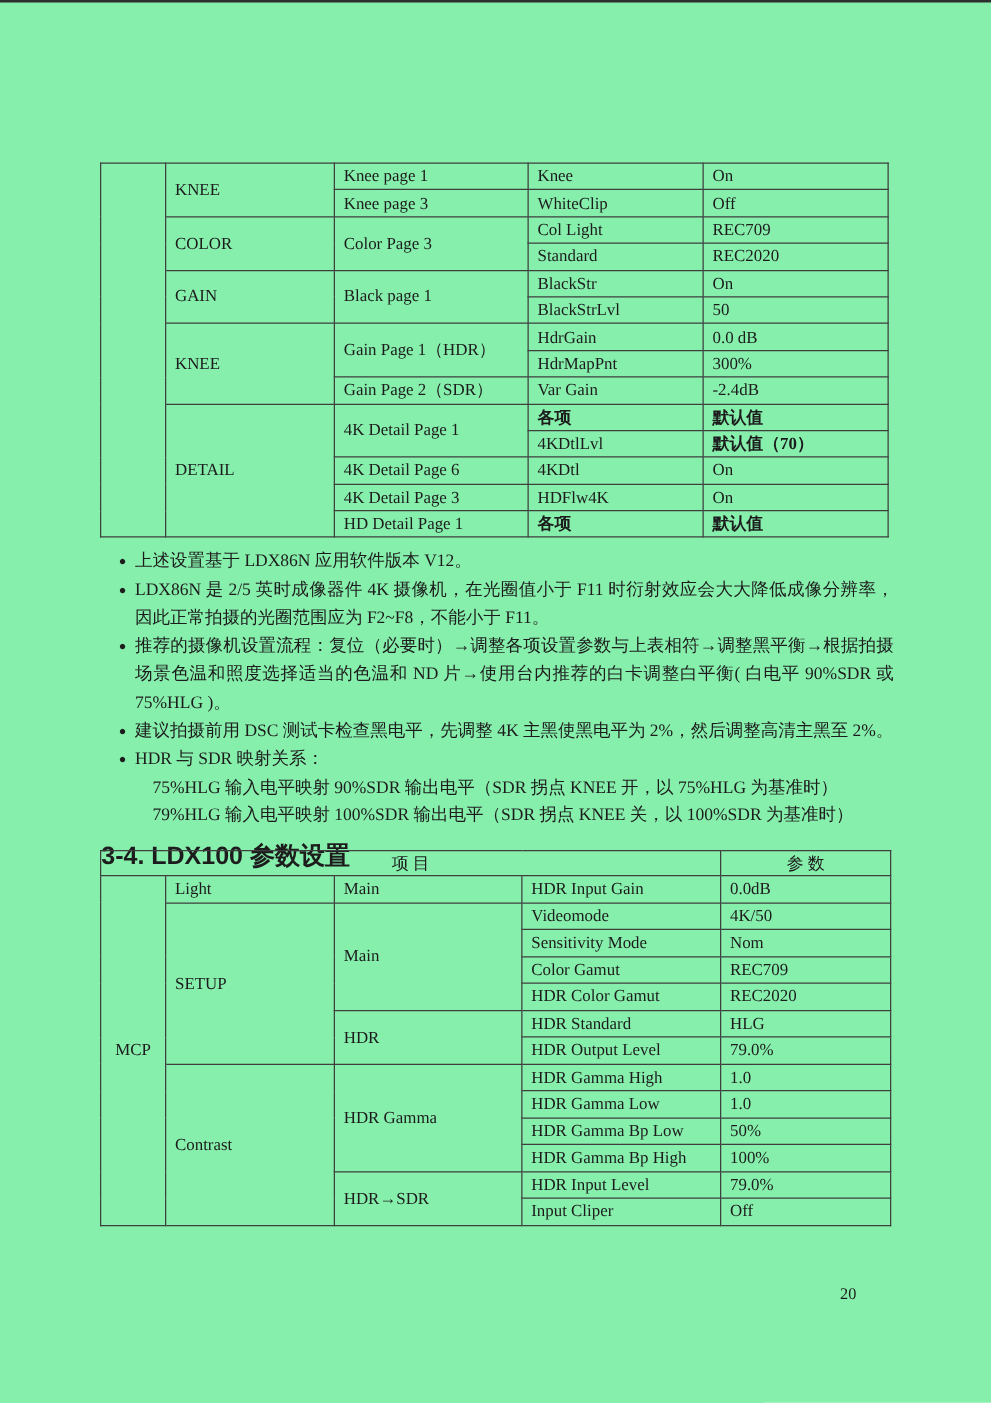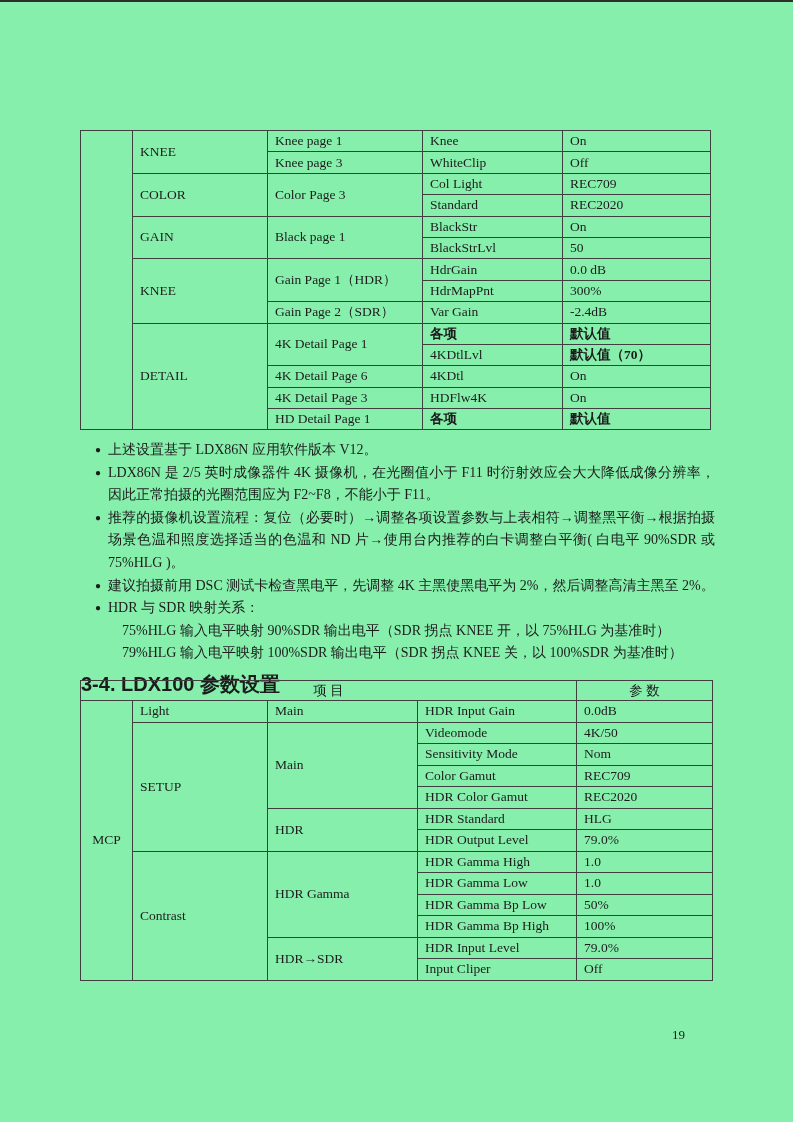--- a/index.html
+++ b/index.html
@@ -230,14 +230,14 @@
       <td>HDR Input Level</td>
       <td>79.0%</td>
     </tr>
     <tr class="data">
       <td>Input Cliper</td>
       <td>Off</td>
     </tr>
   </tbody>
     </table>
 
-  <div class="page-number">19</div>
+  <div class="page-number">20</div>
 </div>
 
 </body></html>

